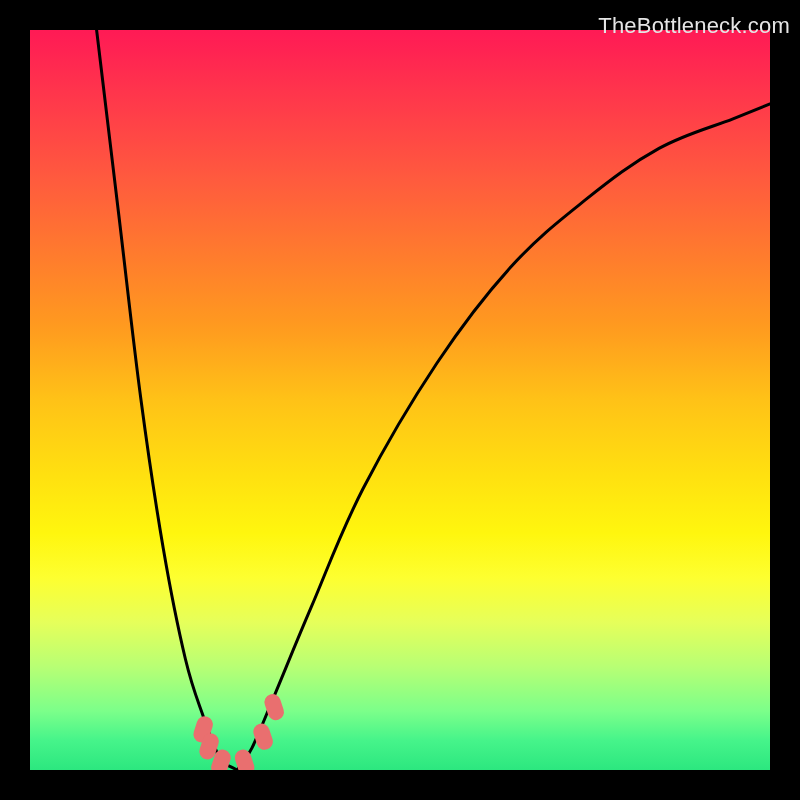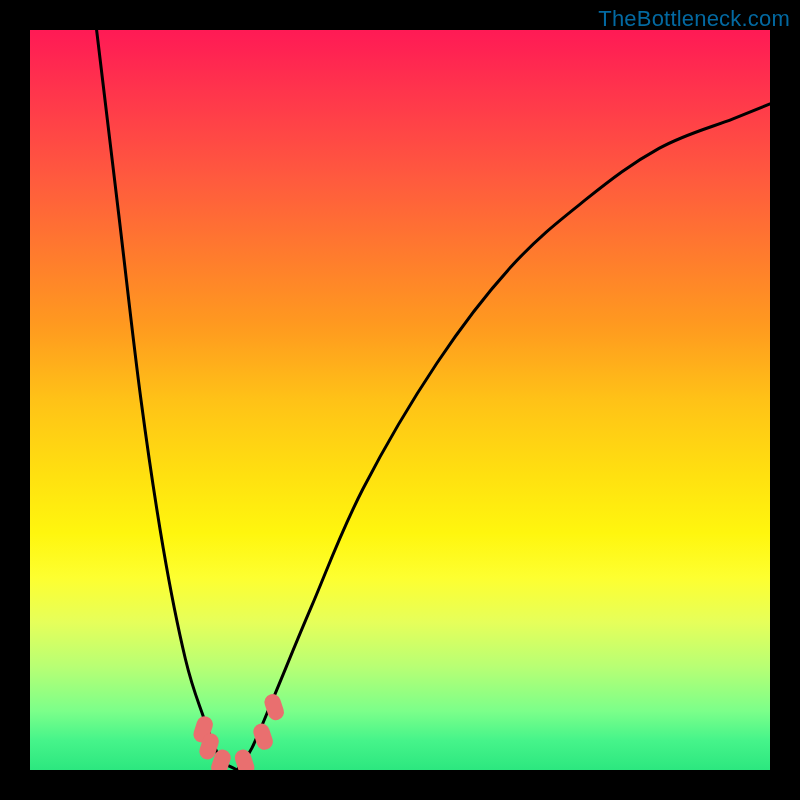--- a/index.html
+++ b/index.html
@@ -33,23 +33,23 @@
       #fff60e 68%,
       #fdff30 74%,
       #e6ff5a 80%,
       #b8ff74 86%,
       #7cff8a 92%,
       #46f48a 96%,
       #2ce77f 100%);
   }
   .attrib {
     position: absolute;
-    top: 6px;
+    top: 13px;
     right: 10px;
-    color: #0369a1;
+    color: #e5e5e5;
     font-size: 22px;
     letter-spacing: 0.2px;
   }
   svg.curves {
     position: absolute;
     inset: 0;
   }
 </style>
 </head>
 <body>

